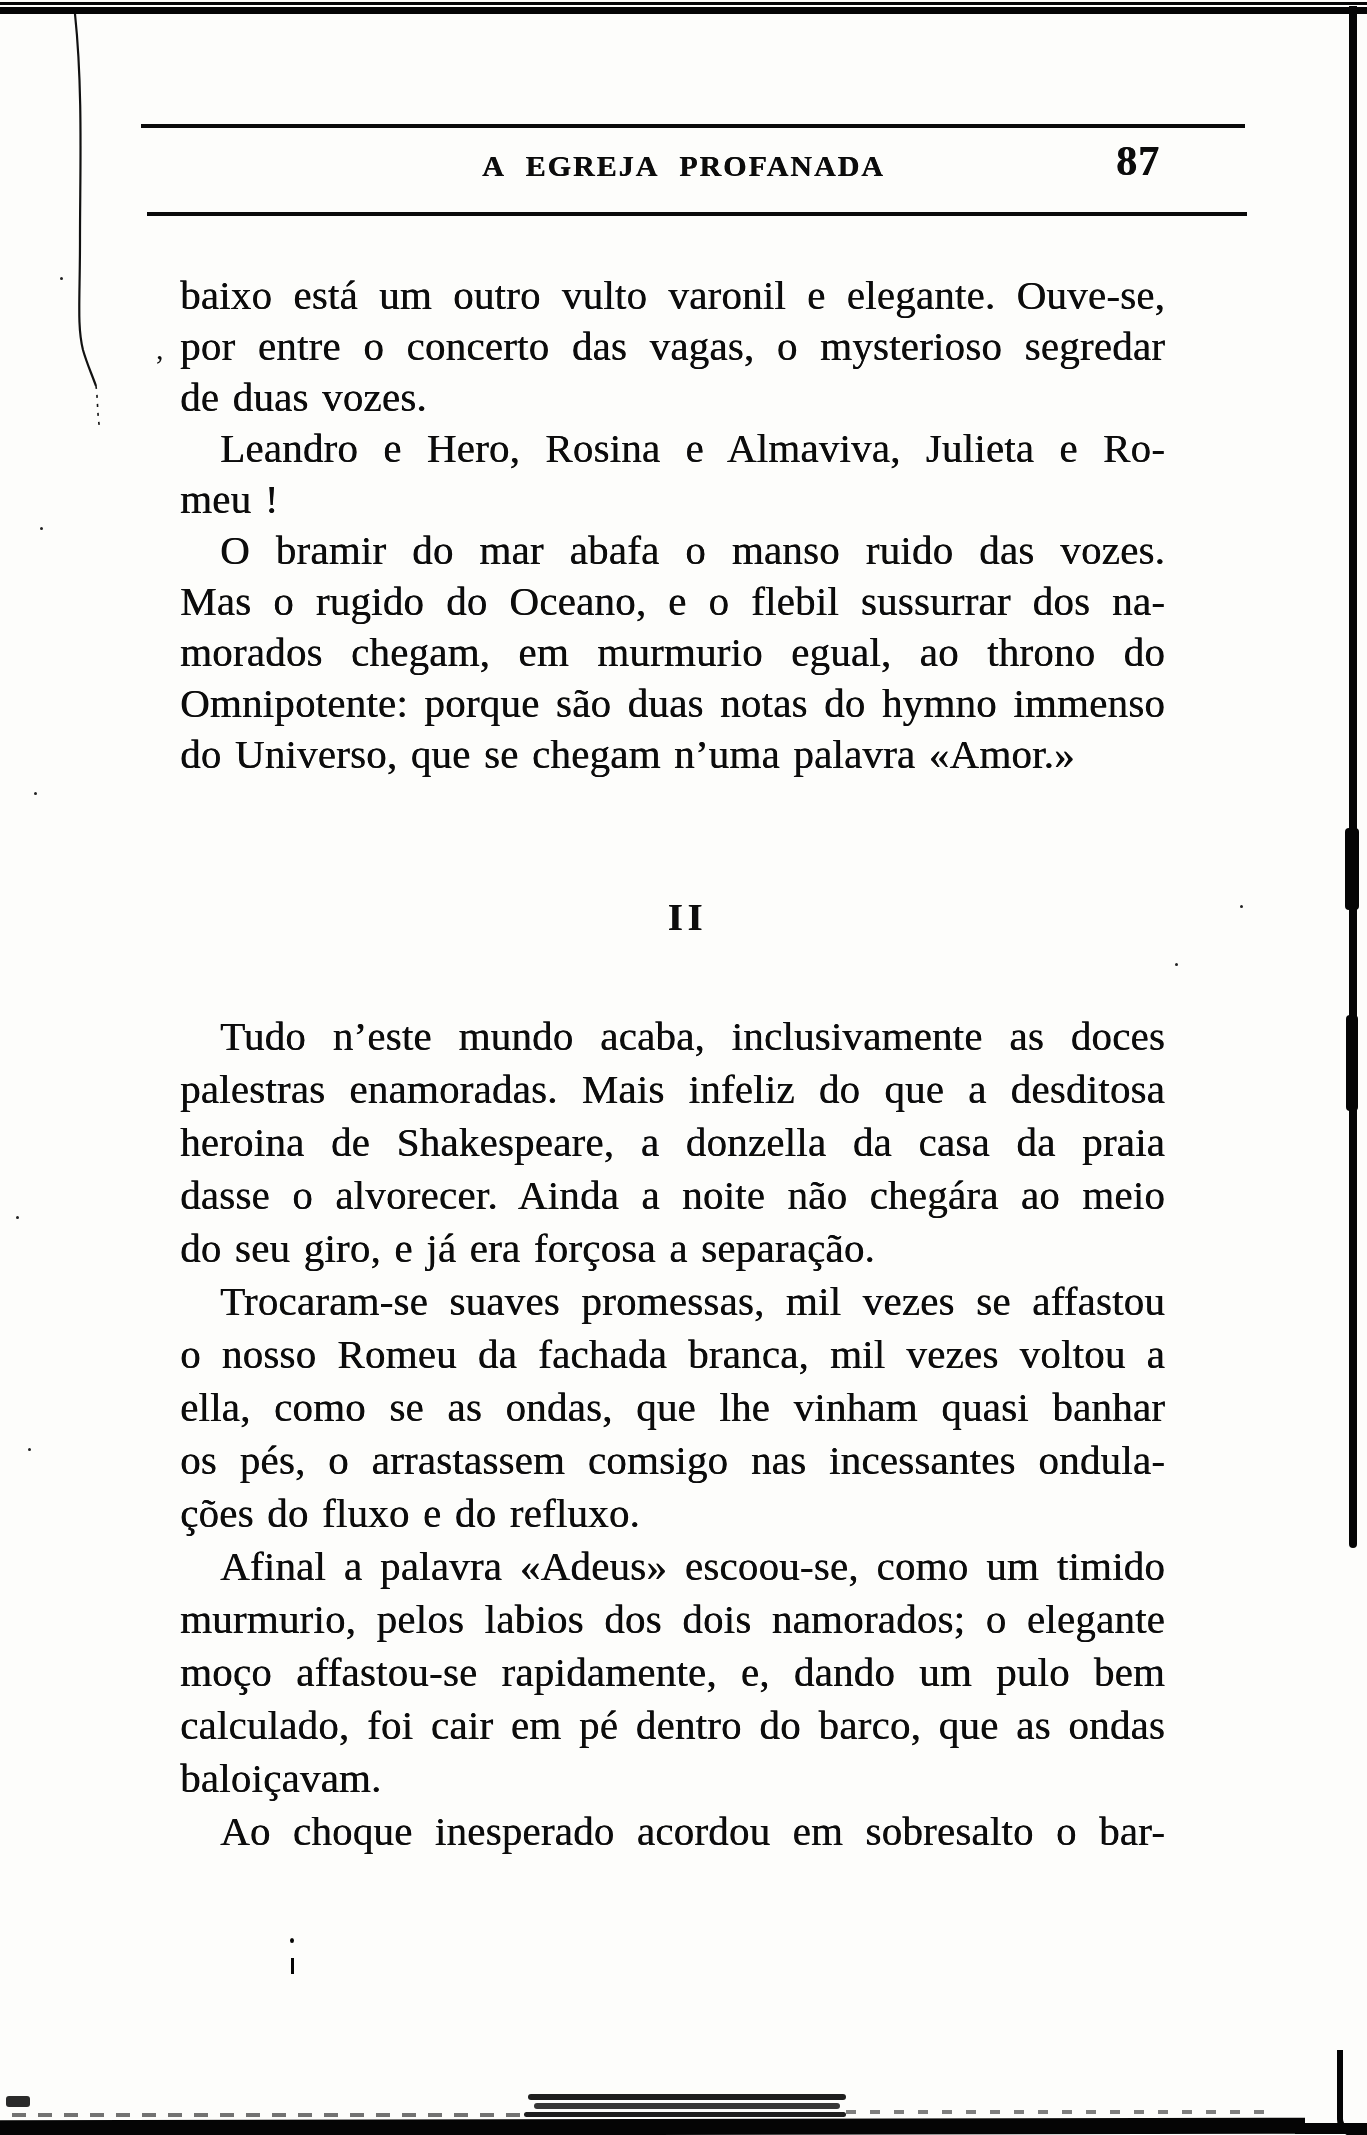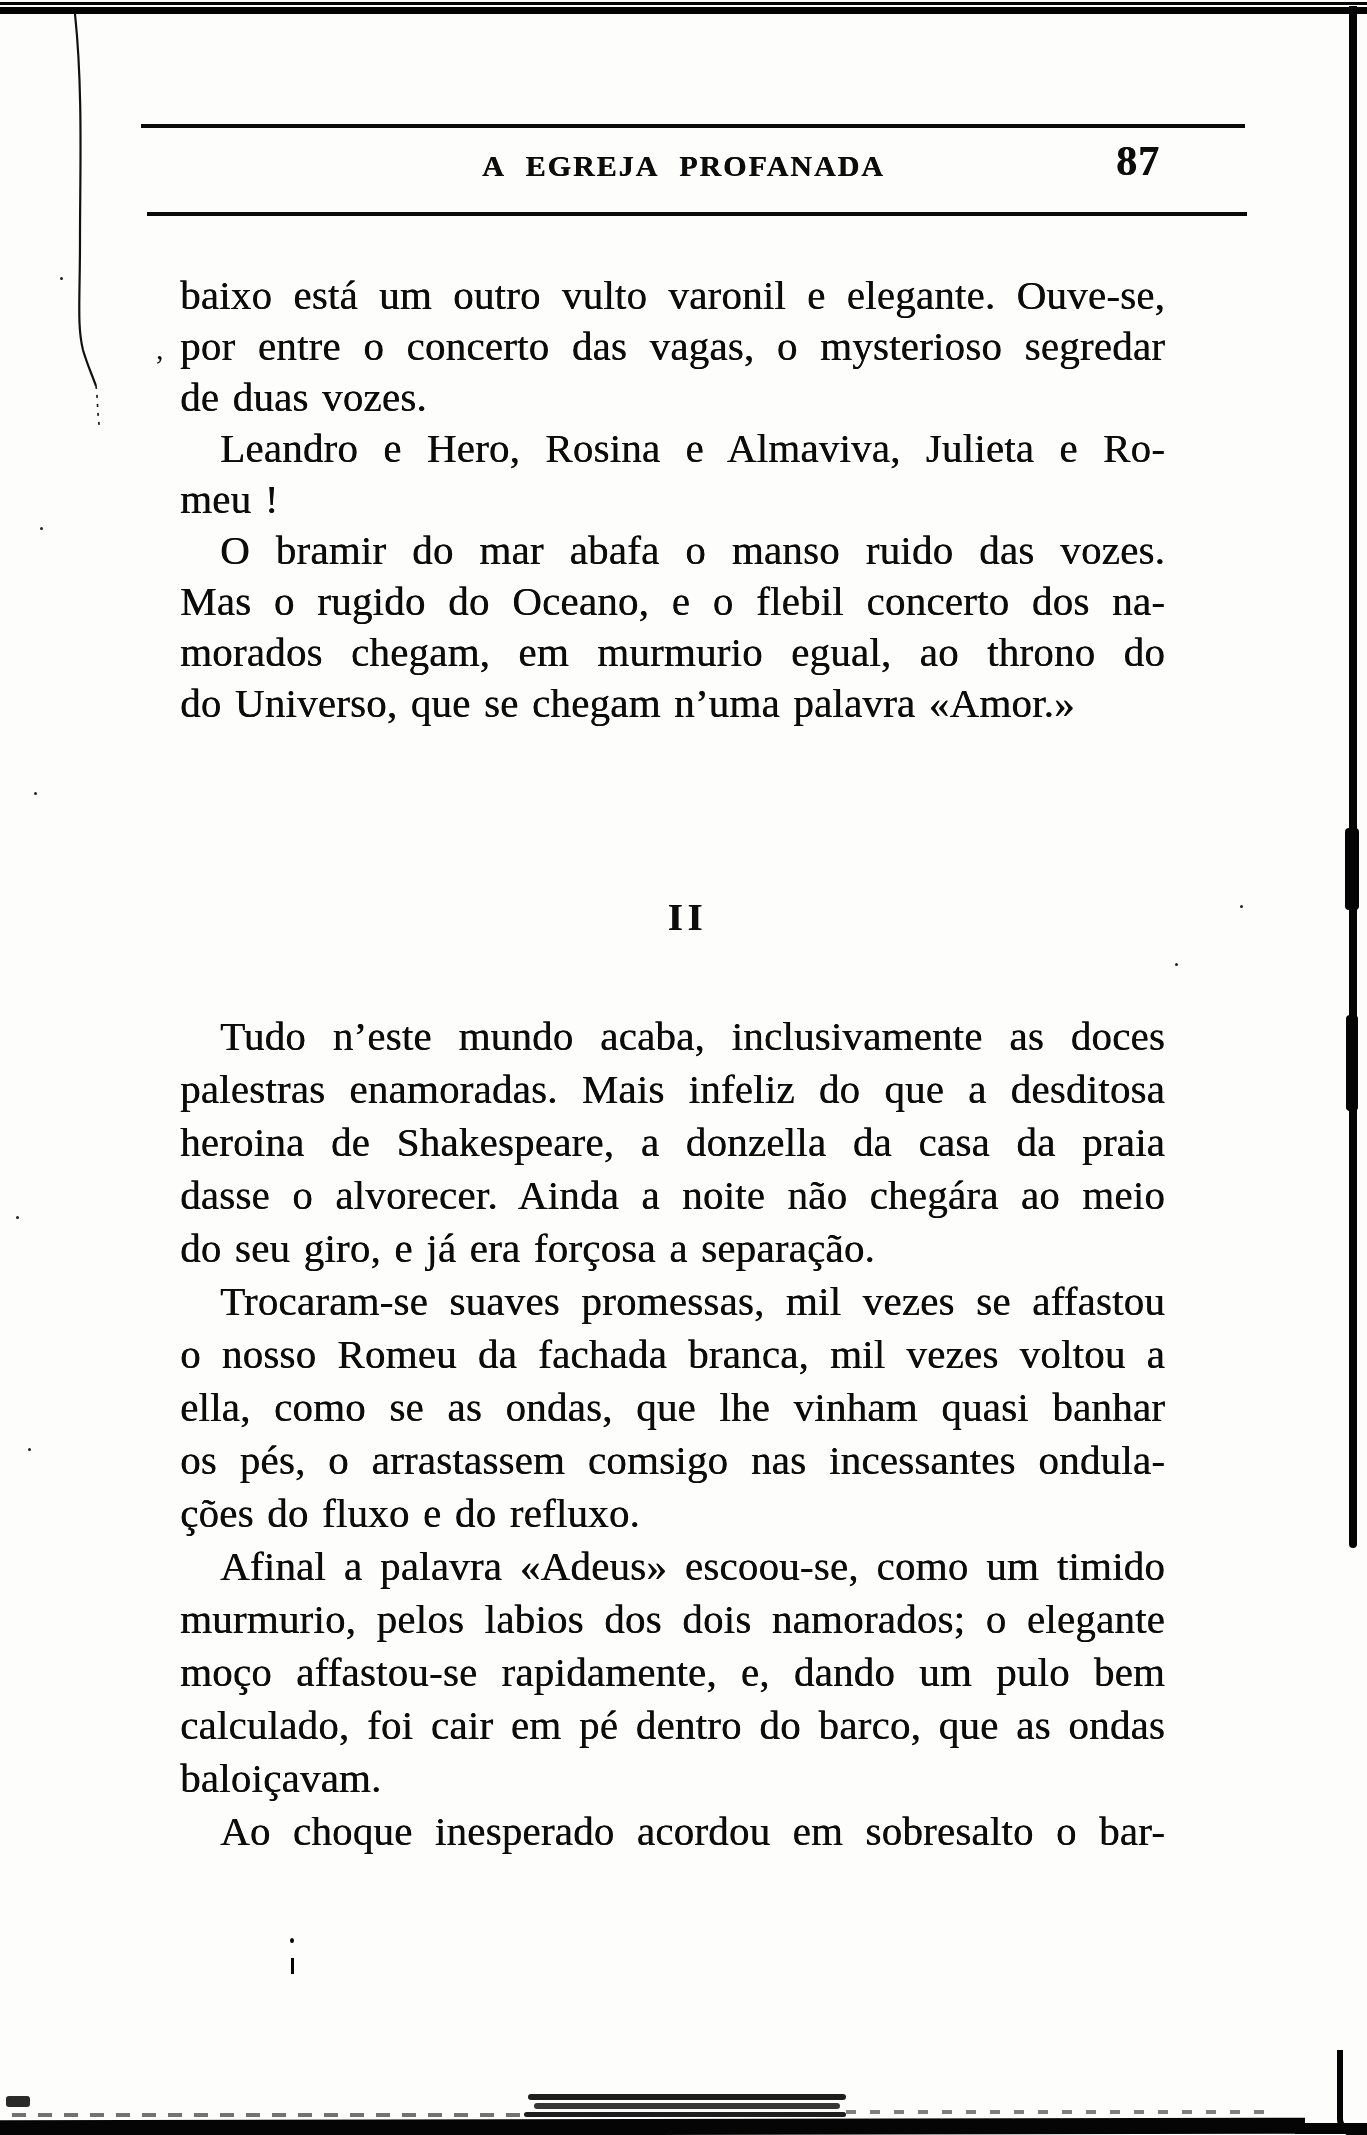--- a/index.html
+++ b/index.html
@@ -102,22 +102,23 @@
   <div class="page-number">87</div>
   <div class="rule rule-bottom"></div>
 
   <div class="text-column sec1">
       <div class="line">baixo está um outro vulto varonil e elegante. Ouve-se,</div>
       <div class="line">por entre o concerto das vagas, o mysterioso segredar</div>
       <div class="line final">de duas vozes.</div>
       <div class="line indent">Leandro e Hero, Rosina e Almaviva, Julieta e Ro-</div>
       <div class="line final">meu !</div>
       <div class="line indent">O bramir do mar abafa o manso ruido das vozes.</div>
-      <div class="line">Mas o rugido do Oceano, e o flebil concerto dos na-</div>
+      <div class="line">Mas o rugido do Oceano, e o flebil sussurrar dos na-</div>
       <div class="line">morados chegam, em murmurio egual, ao throno do</div>
+      <div class="line">Omnipotente: porque são duas notas do hymno immenso</div>
       <div class="line final">do Universo, que se chegam n’uma palavra «Amor.»</div>
     </div>
 
   <div class="margin-comma">,</div>
 
   <div class="section-heading">II</div>
 
   <div class="text-column sec2">
       <div class="line indent">Tudo n’este mundo acaba, inclusivamente as doces</div>
       <div class="line">palestras enamoradas. Mais infeliz do que a desditosa</div>

